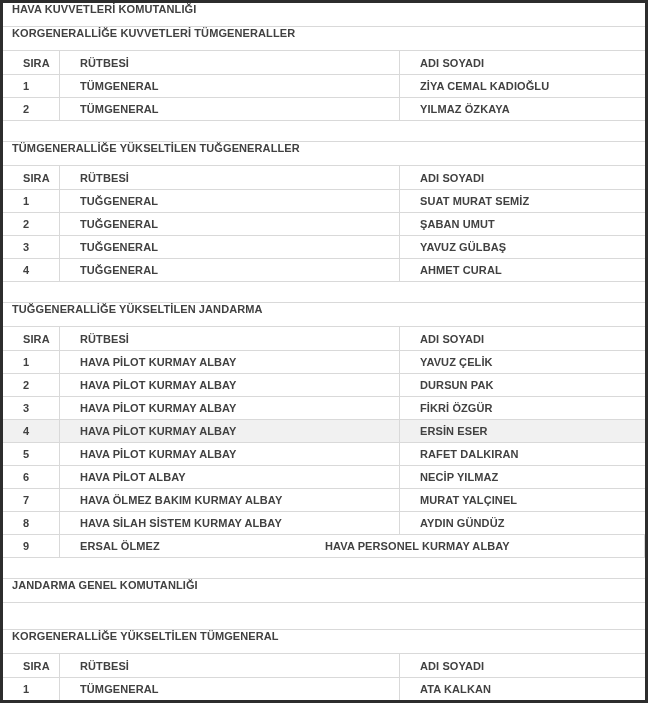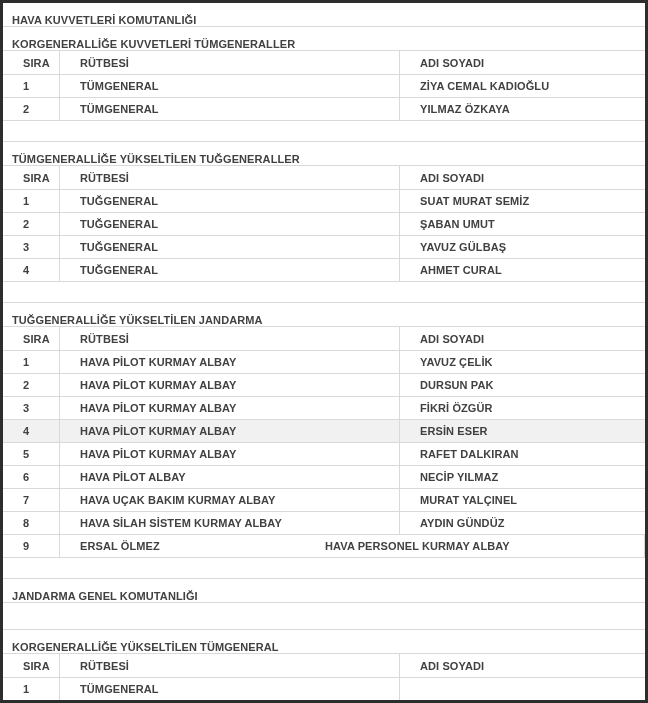--- a/index.html
+++ b/index.html
@@ -26,21 +26,21 @@
     color: var(--text);
     font-weight: bold;
     font-size: 11px;
     letter-spacing: 0.1px;
   }
   .band {
     flex: 0 0 auto;
     box-sizing: border-box;
     border-bottom: 1px solid var(--line);
     display: flex;
-    align-items: flex-end;
+    align-items: flex-start;
   }
   .banner-band, .title-band {
     height: 24px;
     padding-left: 9px;
   }
   .header-row { height: 24px; padding: 0; }
   .data-row   { height: 23px; padding: 0; }
   .cell {
     box-sizing: border-box;
     height: 100%;
@@ -146,21 +146,21 @@
       <div class="cell c1">HAVA PİLOT KURMAY ALBAY</div>
       <div class="cell c2">RAFET DALKIRAN</div>
     </div>
     <div class="band data-row">
       <div class="cell c0">6</div>
       <div class="cell c1">HAVA PİLOT ALBAY</div>
       <div class="cell c2">NECİP YILMAZ</div>
     </div>
     <div class="band data-row">
       <div class="cell c0">7</div>
-      <div class="cell c1">HAVA UÇAK BAKIM KURMAY ALBAY</div>
+      <div class="cell c1">HAVA ÖLMEZ BAKIM KURMAY ALBAY</div>
       <div class="cell c2">MURAT YALÇINEL</div>
     </div>
     <div class="band data-row">
       <div class="cell c0">8</div>
       <div class="cell c1">HAVA SİLAH SİSTEM KURMAY ALBAY</div>
       <div class="cell c2">AYDIN GÜNDÜZ</div>
     </div>
     <div class="band data-row">
       <div class="cell c0">9</div>
       <div class="cell c2">ERSAL ÖLMEZ</div>
@@ -175,14 +175,15 @@
       <span>KORGENERALLİĞE YÜKSELTİLEN TÜMGENERAL</span>
     </div>
     <div class="band header-row">
       <div class="cell c0">SIRA</div>
       <div class="cell c1">RÜTBESİ</div>
       <div class="cell c2">ADI SOYADI</div>
     </div>
     <div class="band data-row">
       <div class="cell c0">1</div>
       <div class="cell c1">TÜMGENERAL</div>
+      <div class="cell c2">ATA KALKAN</div>
     </div>
   </div>
 
 </body></html>

